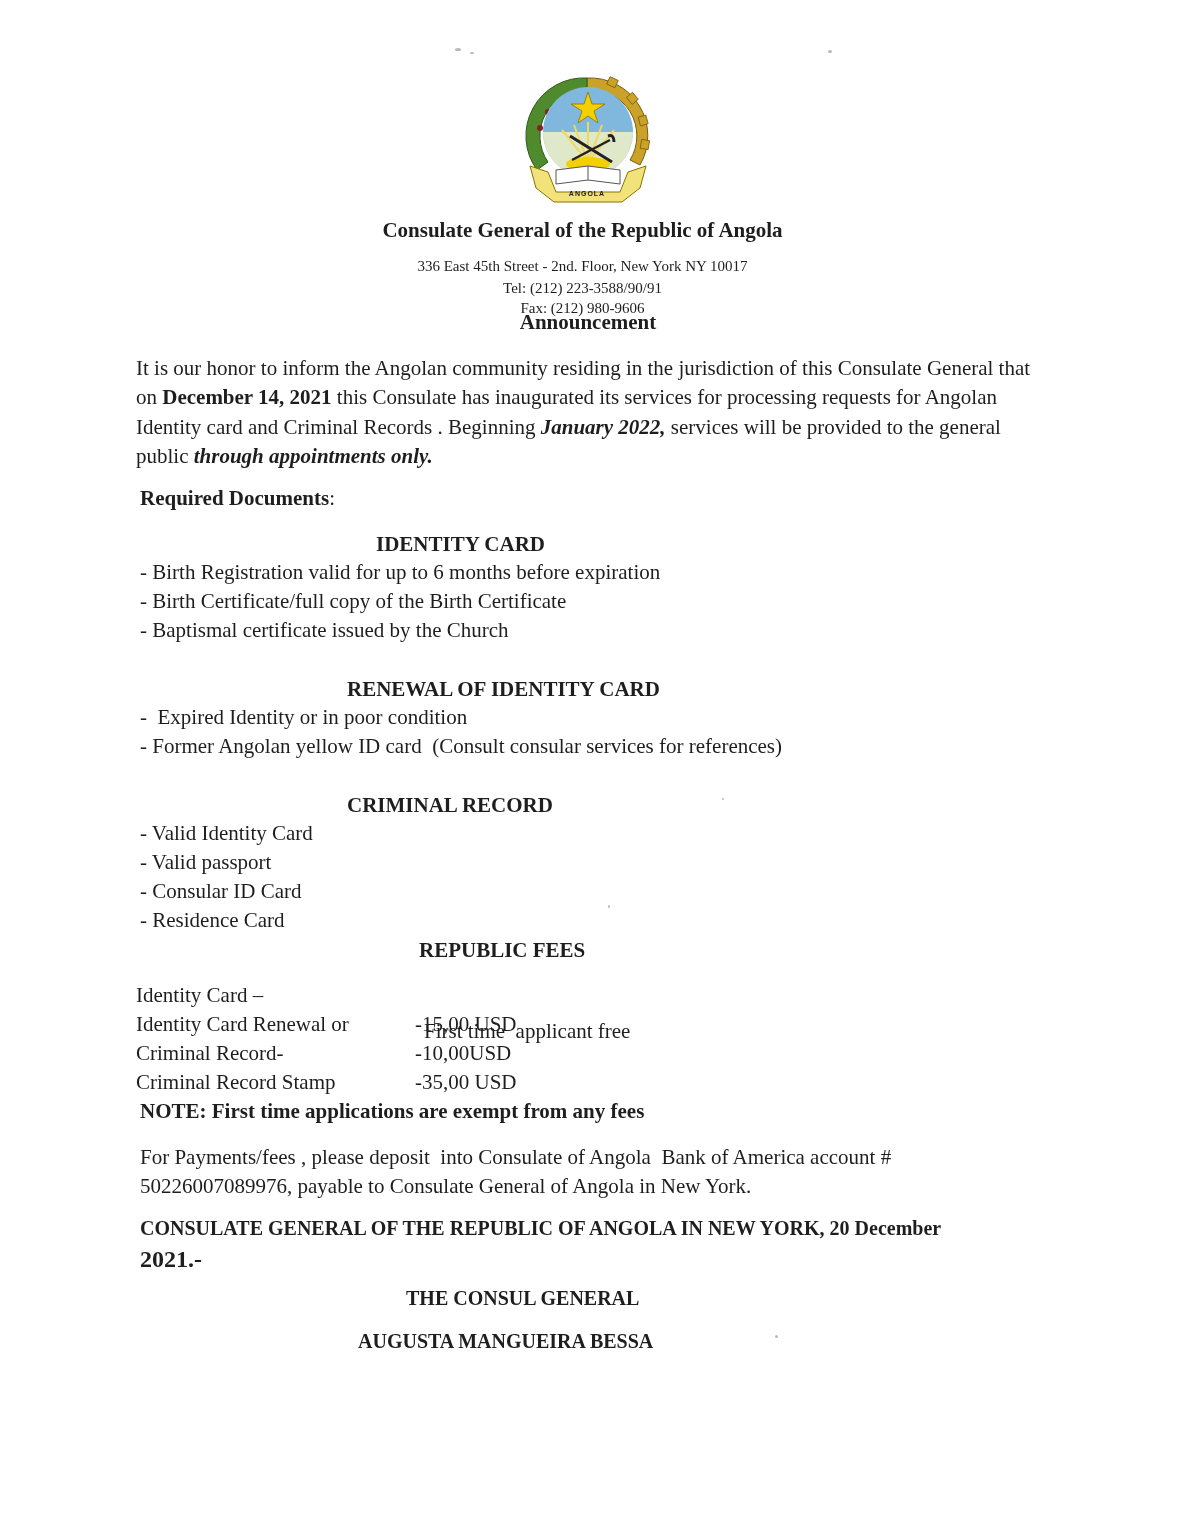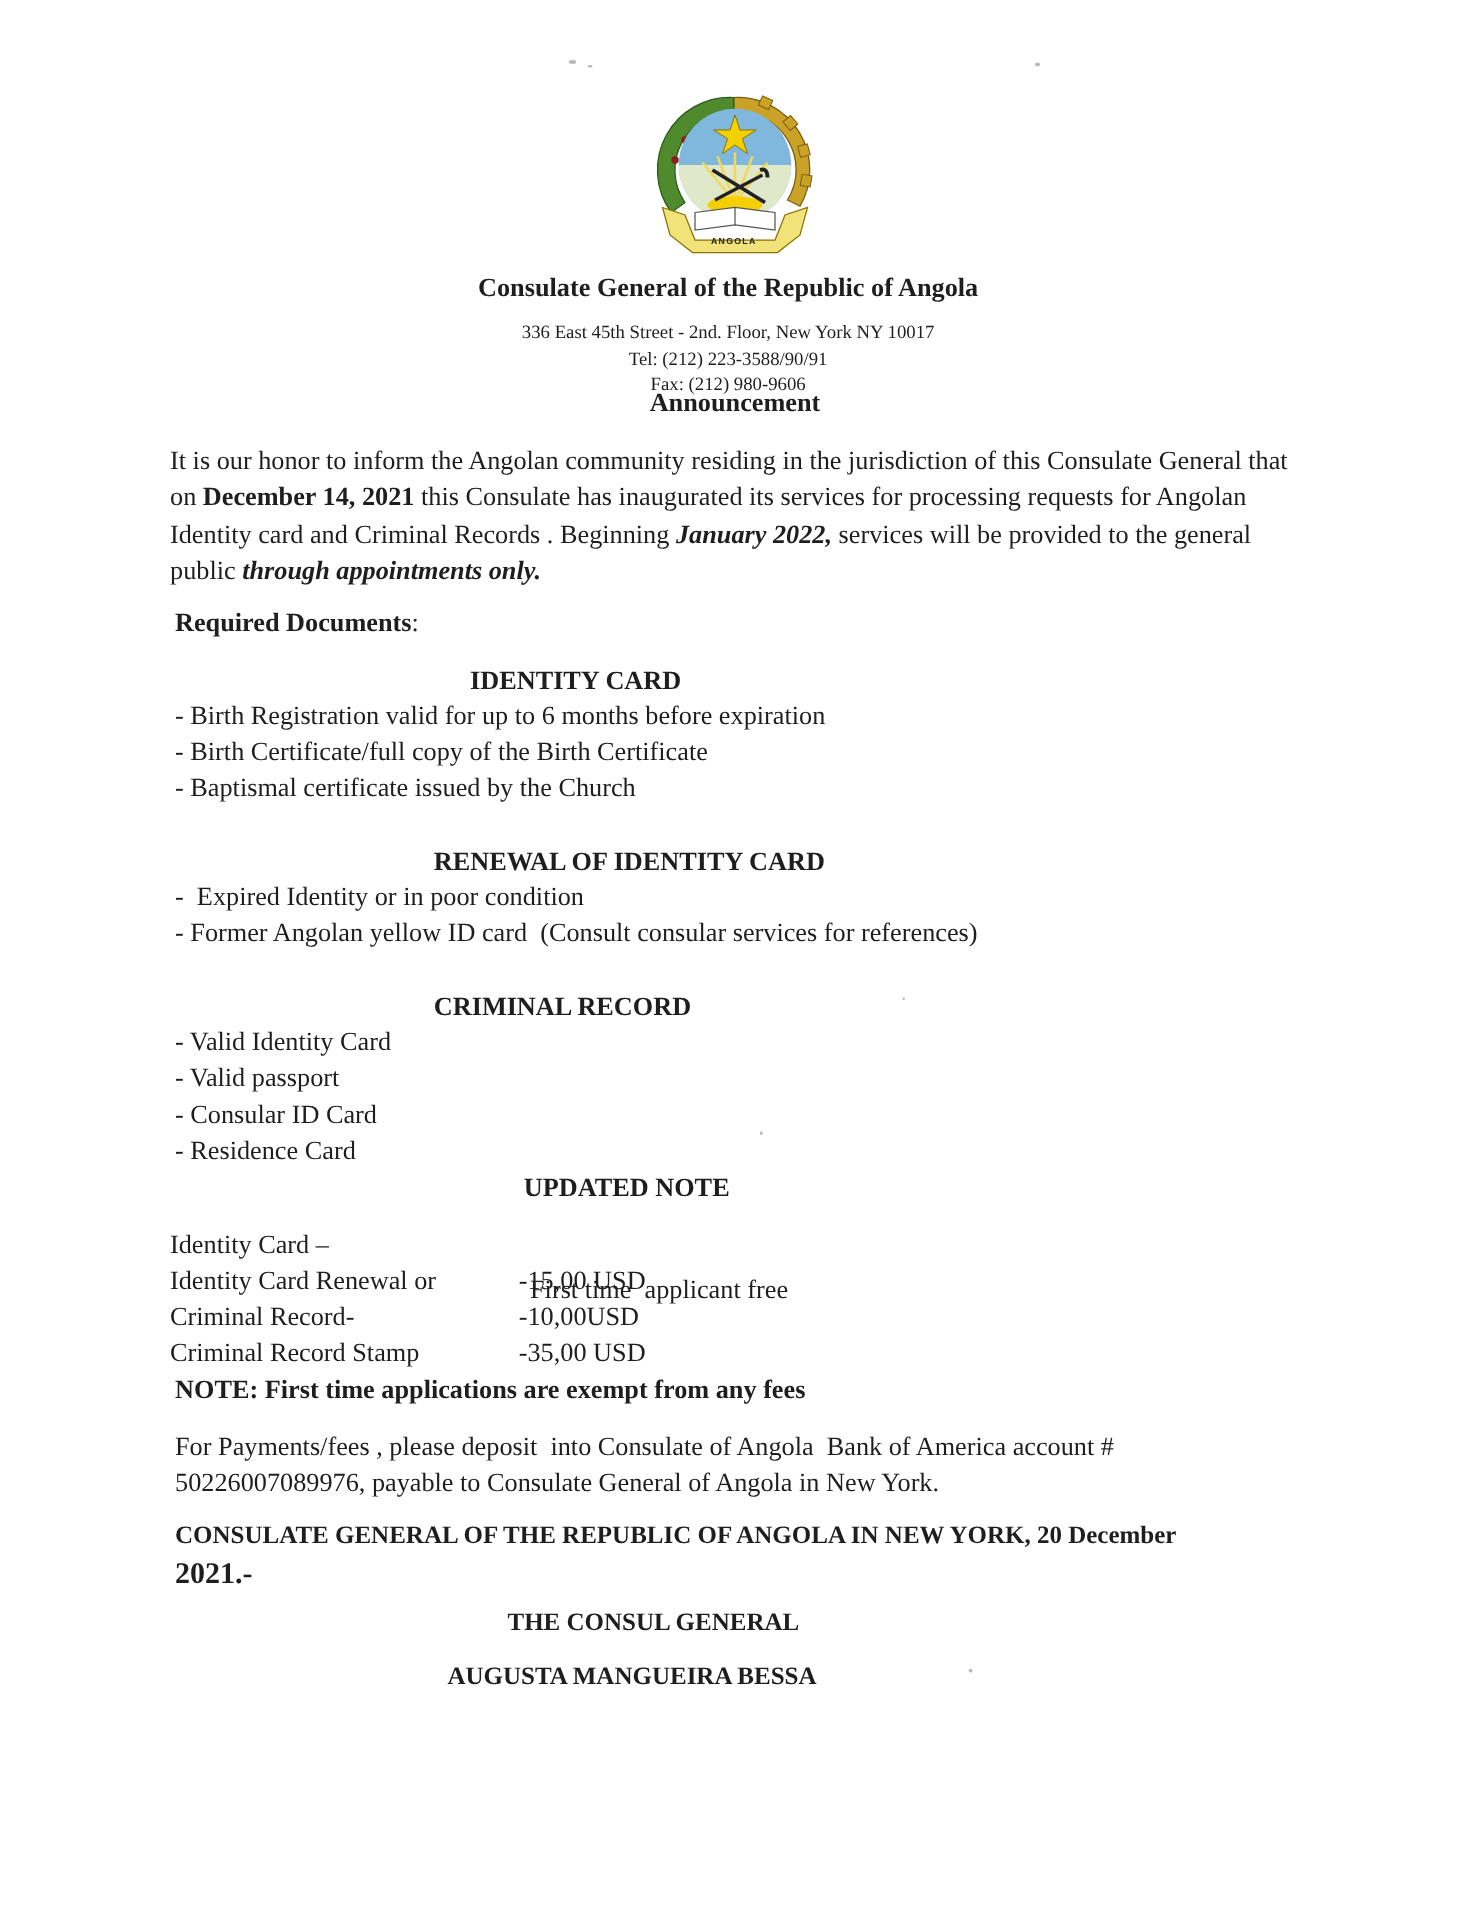--- a/index.html
+++ b/index.html
@@ -92,21 +92,21 @@
 <div class="abs sec u" style="left:347px;top:677px;">RENEWAL OF IDENTITY CARD</div>
 <div class="abs line" style="top:705px;">-  Expired Identity or in poor condition</div>
 <div class="abs line" style="top:734px;">- Former Angolan yellow ID card  (Consult consular services for references)</div>
 
 <div class="abs sec u" style="left:347px;top:793px;">CRIMINAL RECORD</div>
 <div class="abs line" style="top:821px;">- Valid Identity Card</div>
 <div class="abs line" style="top:850px;">- Valid passport</div>
 <div class="abs line" style="top:879px;">- Consular ID Card</div>
 <div class="abs line" style="top:908px;">- Residence Card</div>
 
-<div class="abs sec" style="left:419px;top:938px;">UPDATED NOTE</div>
+<div class="abs sec" style="left:419px;top:938px;">REPUBLIC FEES</div>
 
 <div class="abs fee-label" style="top:983px;">Identity Card –</div>
 <div class="abs fee-val" style="left:424px;top:983px;margin-top:36px;">First time  applicant free</div>
 <div class="abs fee-label" style="top:1012px;">Identity Card Renewal or</div>
 <div class="abs fee-val" style="left:415px;top:1012px;">-15,00 USD</div>
 <div class="abs fee-label" style="top:1041px;">Criminal Record-</div>
 <div class="abs fee-val" style="left:415px;top:1041px;">-10,00USD</div>
 <div class="abs fee-label" style="top:1070px;">Criminal Record Stamp</div>
 <div class="abs fee-val" style="left:415px;top:1070px;">-35,00 USD</div>
 <div class="abs line b" style="top:1099px;">NOTE: First time applications are exempt from any fees</div>

